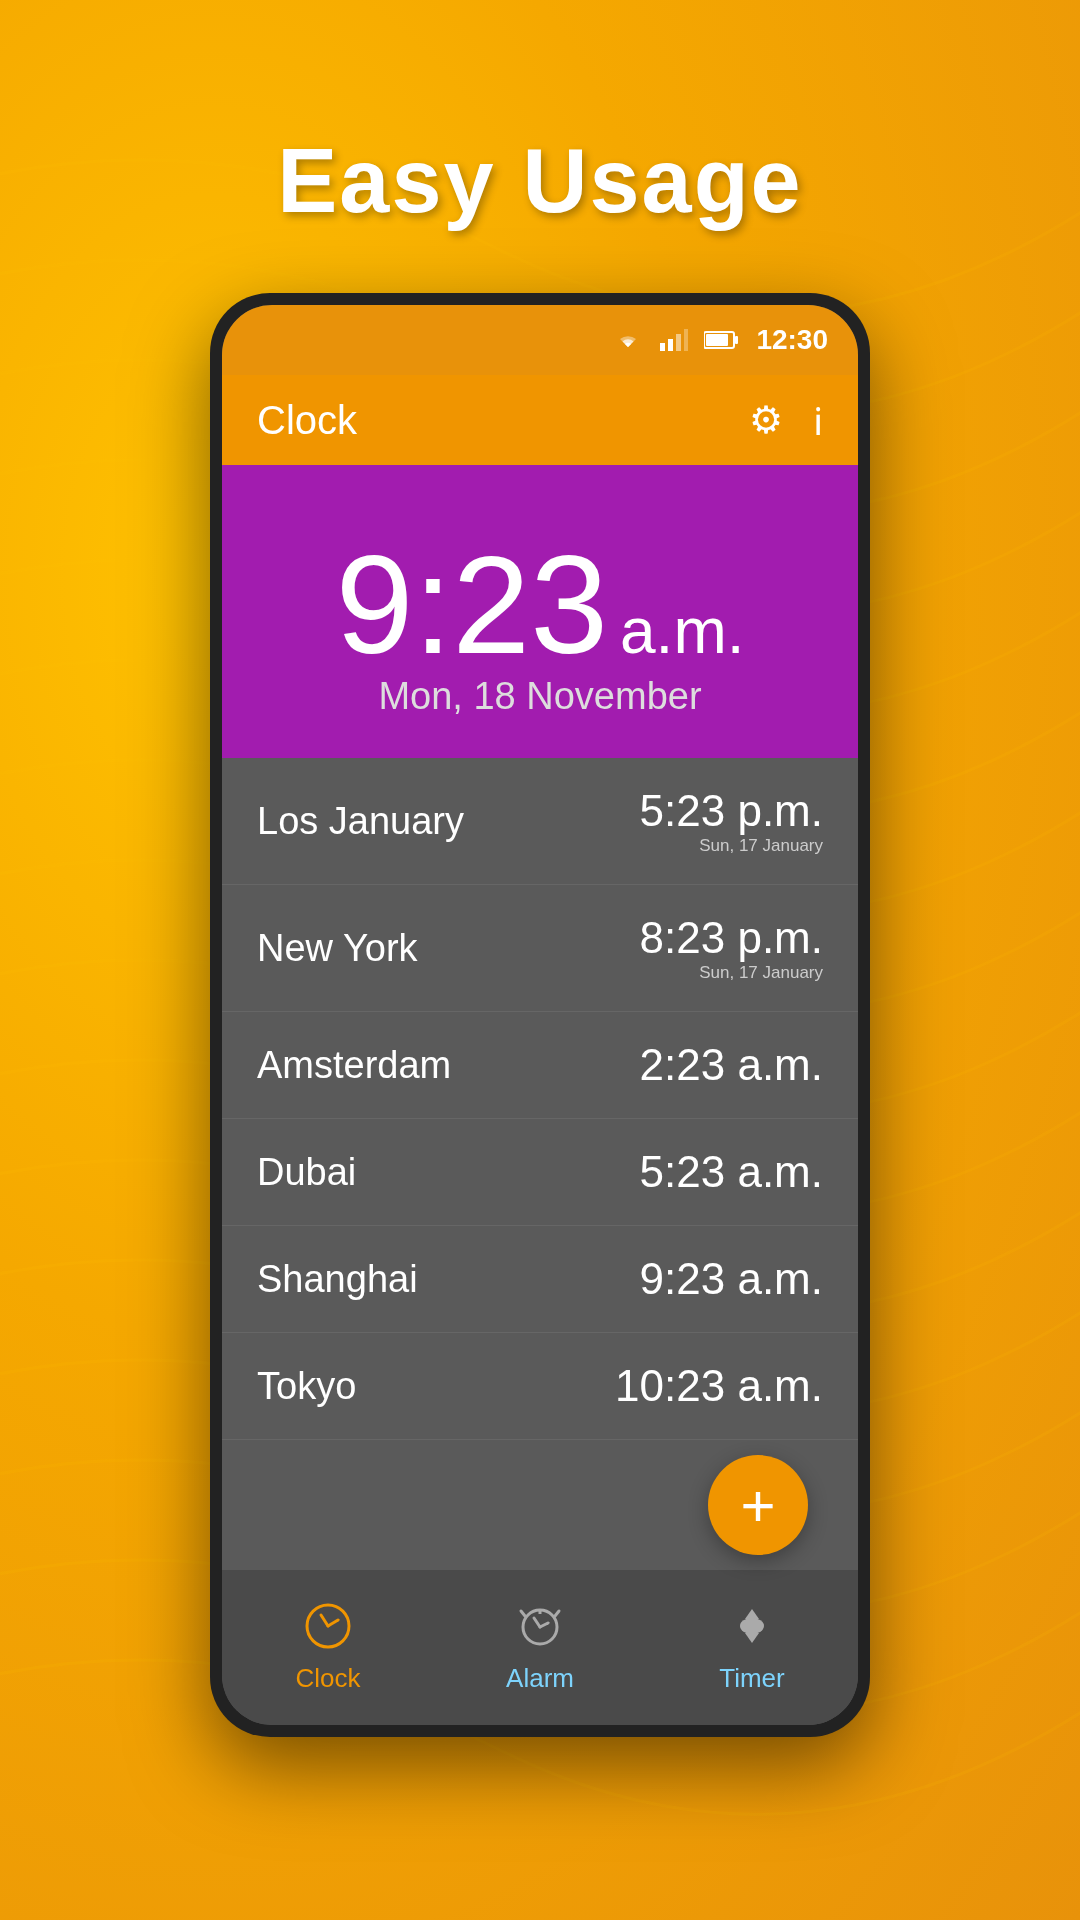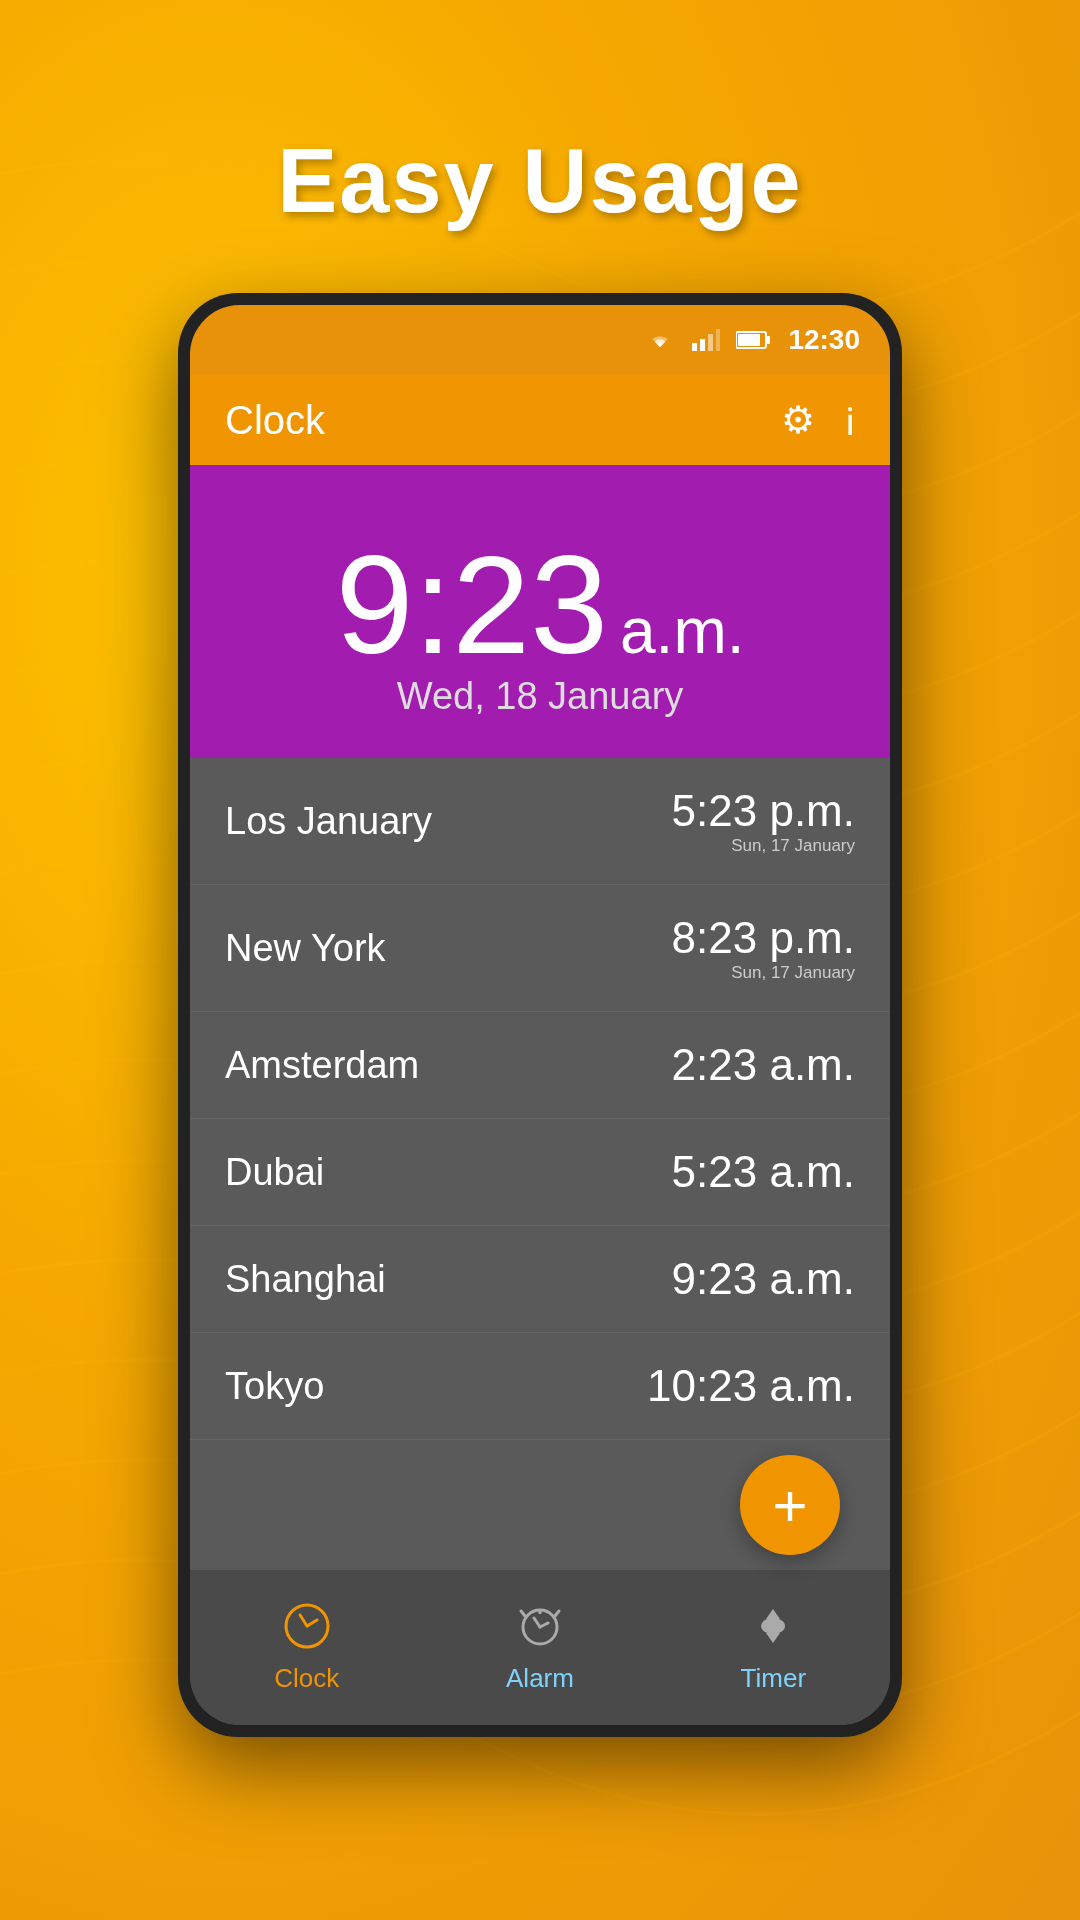--- a/index.html
+++ b/index.html
@@ -38,21 +38,21 @@
       text-shadow: 3px 4px 8px rgba(0,0,0,0.3);
       padding-top: 130px;
       padding-bottom: 60px;
       letter-spacing: 2px;
     }
 
     
     .phone-container {
       position: relative;
       z-index: 10;
-      width: 724px;
+      width: 660px;
       margin: 0 auto;
       background: #222;
       border-radius: 60px;
       padding: 12px;
       box-shadow: 0 30px 80px rgba(0,0,0,0.5);
     }
 
     .phone-screen {
       border-radius: 50px;
       overflow: hidden;
@@ -287,21 +287,21 @@
         <span class="icon-btn">ℹ</span>
       </div>
     </div>
 
     <div class="main-content">
       <div class="current-time">
         <div class="time-display">
           <span class="time-big">9:23</span>
           <span class="time-ampm">a.m.</span>
         </div>
-        <div class="current-date">Wed, 18 January</div>
+        <div class="current-date">Mon, 18 November</div>
       </div>
     </div>
 
     <div class="world-clocks" id="world-clocks-container">
     <div class="clock-row">
           <span class="city-name">Los January</span>
           <div class="city-time-block">
             <div class="city-time">5:23 p.m.</div>
             <div class="city-date">Sun, 17 January</div>
           </div>

